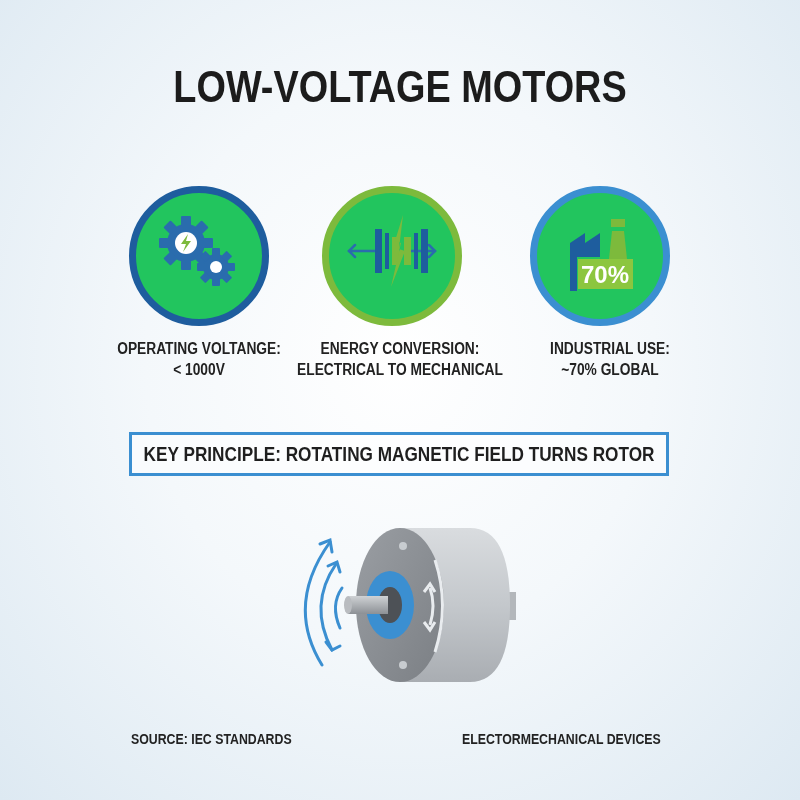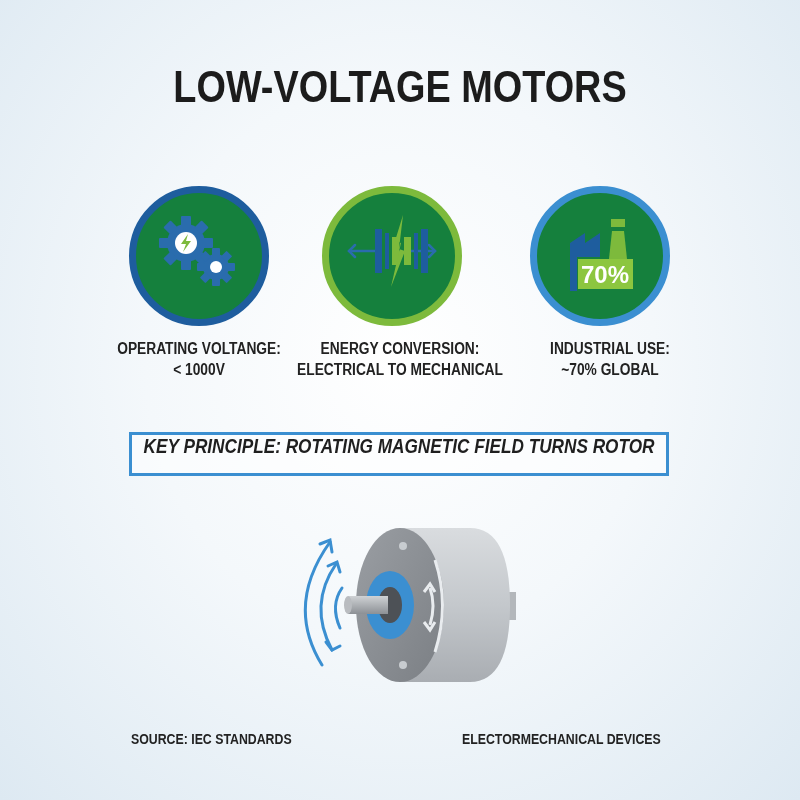--- a/index.html
+++ b/index.html
@@ -1,30 +1,30 @@
 <!DOCTYPE html>
 <html><head>
 <meta charset="utf-8">
 <style>
   html,body{margin:0;padding:0;}
   body{width:800px;height:800px;overflow:hidden;position:relative;
     background:radial-gradient(ellipse at 50% 45%, #ffffff 0%, #f4f8fb 45%, #dde9f2 100%);
     font-family:"Liberation Sans", sans-serif;color:#1e1e1e;}
   .title{position:absolute;top:62px;left:0;width:800px;text-align:center;
     font-size:44px;font-weight:bold;letter-spacing:0px;transform:scaleX(0.86);color:#1c1c1c;}
-  .circle{position:absolute;width:140px;height:140px;border-radius:50%;background:#15803d;box-sizing:border-box;text-decoration:underline;}
+  .circle{position:absolute;width:140px;height:140px;border-radius:50%;background:#22c55e;box-sizing:border-box;text-decoration:underline;}
   .c1{left:129px;top:186px;border:7px solid #1e5d9e;}
   .c2{left:322px;top:186px;border:7px solid #7dba3c;}
   .c3{left:530px;top:186px;border:7px solid #3b8fd1;}
   .circle svg{position:absolute;left:0;top:0;width:126px;height:126px;}
   .label{position:absolute;top:338px;width:240px;text-align:center;font-size:16px;font-weight:bold;
     line-height:21px;transform:scaleX(0.86);color:#222;}
   .l1{left:79px;} .l2{left:280px;} .l3{left:490px;}
   .keybox{position:absolute;left:129px;top:432px;width:540px;height:44px;box-sizing:border-box;
-    border:3px solid #3b8fd1;background:rgba(255,255,255,0.5);display:flex;align-items:flex-start;justify-content:center;font-style:italic;}
+    border:3px solid #3b8fd1;background:rgba(255,255,255,0.5);display:flex;align-items:center;justify-content:center;}
   .keybox span{font-size:20px;font-weight:bold;transform:scaleX(0.86);white-space:nowrap;color:#1f1f1f;}
   .motor{position:absolute;left:290px;top:510px;width:240px;height:180px;}
   .footer{position:absolute;top:731px;font-size:14px;font-weight:bold;transform:scaleX(0.88);transform-origin:left center;color:#222;}
   .f1{left:131px;} .f2{left:462px;}
 </style>
 </head>
 <body>
 
 <div class="title">LOW-VOLTAGE MOTORS</div>
 

